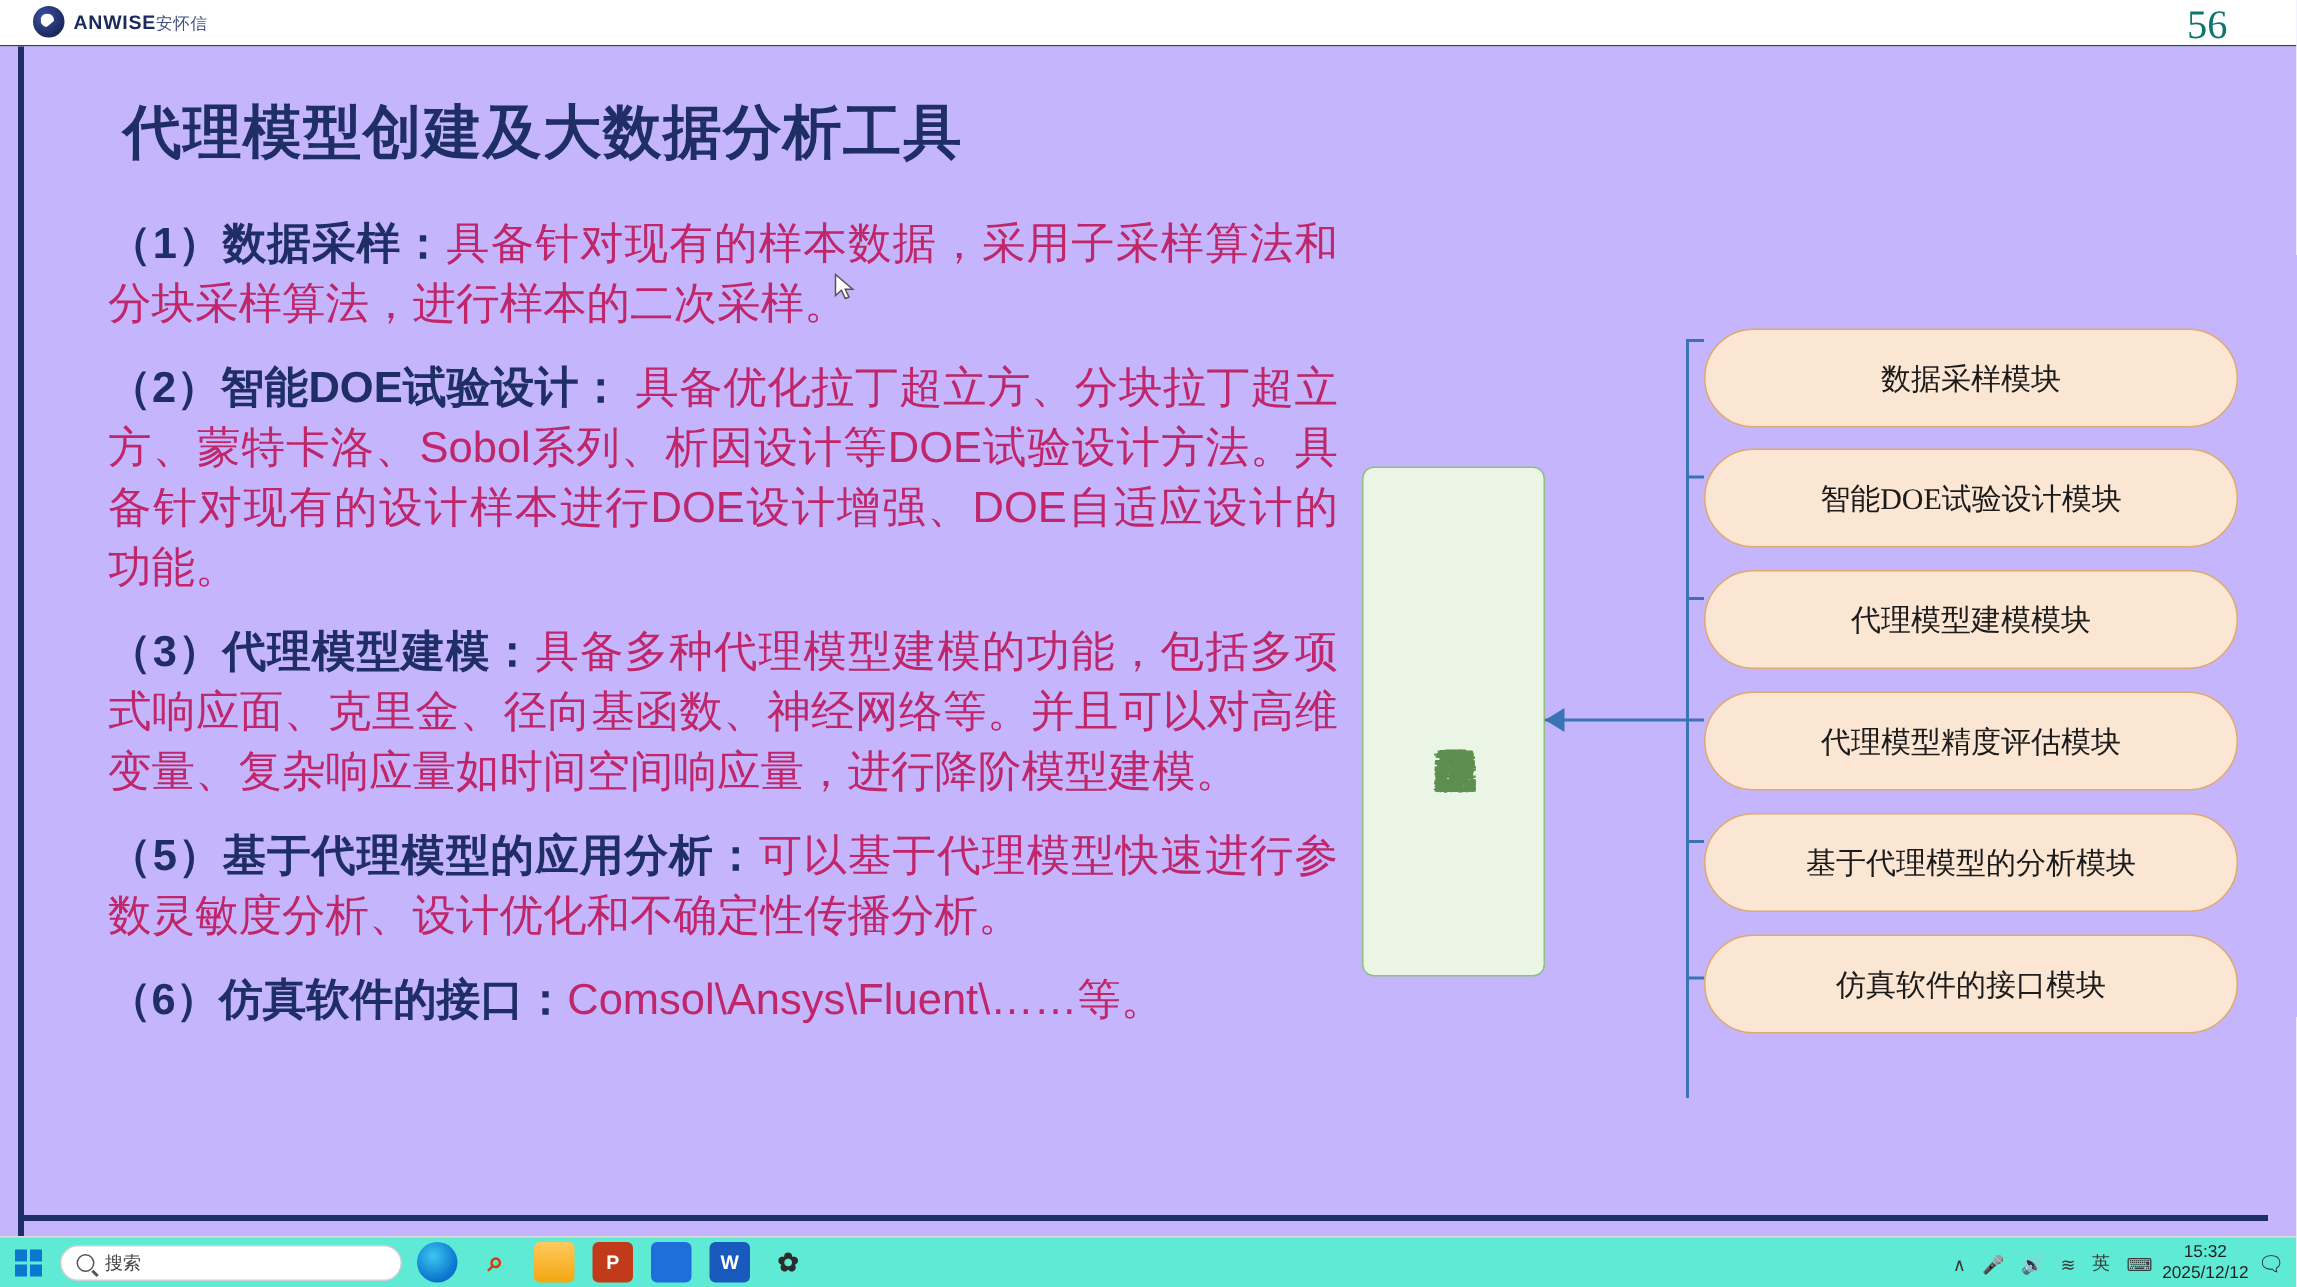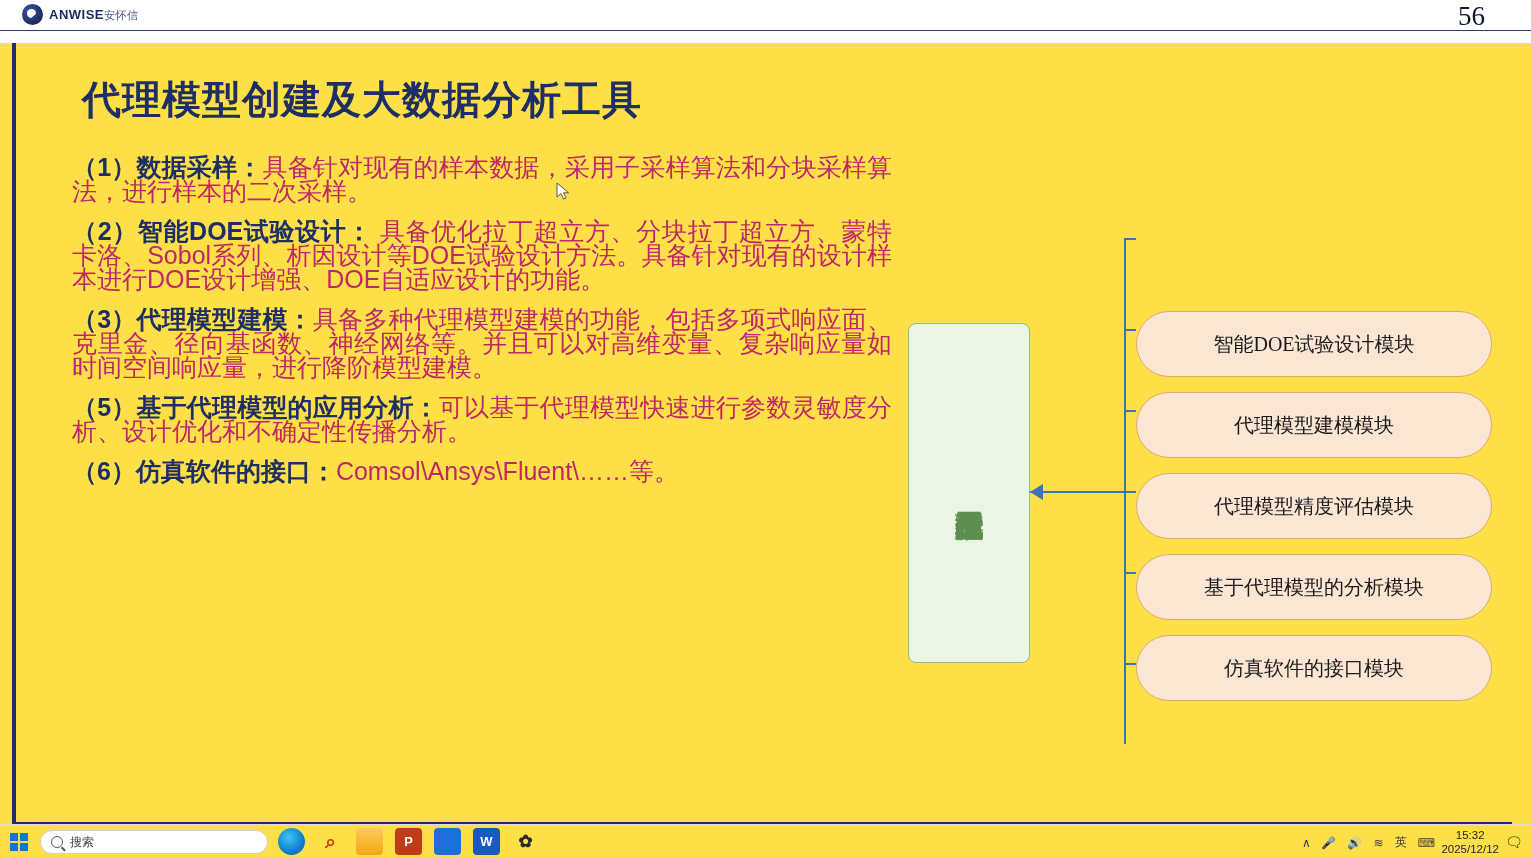--- a/index.html
+++ b/index.html
@@ -55,30 +55,30 @@
   }
   .logo-text .sub {
     font-weight: normal;
     font-size: 11px;
     color: #44528a;
   }
   .page-number {
     position: absolute;
     right: 46px; top: 1px;
     font-size: 27px;
-    color: #0f172a;
+    color: #0f766e;
     font-family: "Liberation Serif", serif;
   }
 
   
   .slide {
     position: absolute;
-    left: 0; top: 43px;
+    left: 0; top: 31px;
     width: 1531px; height: 793px;
-    background: #fde047;
+    background: #c4b5fd;
   }
   .left-rule {
     position: absolute;
     left: 12px; top: 0;
     width: 4px; height: 793px;
     background: #1f2f66;
   }
   .bottom-rule {
     position: absolute;
     left: 12px; bottom: 10px;
@@ -97,22 +97,22 @@
   }
 
   
   .body-text {
     position: absolute;
     left: 72px; top: 112px;
     width: 820px;
   }
   .para {
     margin: 0 0 16px 0;
-    font-size: 25px;
-    line-height: 24px;
+    font-size: 29px;
+    line-height: 40px;
     color: #c0266a;
     text-align: justify;
   }
   .para .lead {
     color: #1f2f66;
     font-weight: bold;
   }
   .para.last { margin-bottom: 0; }
 
   
@@ -199,21 +199,21 @@
     width: 0; height: 0;
     pointer-events: none;
   }
   .cursor svg { display: block; }
 
   
   .taskbar {
     position: absolute;
     left: 0; top: 824px;
     width: 1531px; height: 34px;
-    background: #fde047;
+    background: #5eead4;
     border-top: 1px solid #dcdcdc;
     box-sizing: border-box;
   }
   .tb-start {
     position: absolute;
     left: 10px; top: 8px;
     width: 18px; height: 18px;
     display: grid;
     grid-template-columns: 8px 8px;
     grid-template-rows: 8px 8px;
@@ -338,20 +338,21 @@
       <div class="arrow-head"></div>
       <div class="trunk"></div>
 
       <div class="branch" style="top:35px;"></div>
       <div class="branch" style="top:126px;"></div>
       <div class="branch" style="top:207px;"></div>
       <div class="branch" style="top:288px;"></div>
       <div class="branch" style="top:369px;"></div>
       <div class="branch" style="top:460px;"></div>
 
+      <div class="node" style="top:28px;">数据采样模块</div>
       <div class="node" style="top:189px;">代理模型建模模块</div>
       <div class="node" style="top:108px;">智能DOE试验设计模块</div>
       <div class="node" style="top:270px;">代理模型精度评估模块</div>
       <div class="node" style="top:351px;">基于代理模型的分析模块</div>
       <div class="node" style="top:432px;">仿真软件的接口模块</div>
     </div>
   </div>
 
   <div class="cursor">
     <svg width="16" height="20" viewBox="0 0 16 20">

